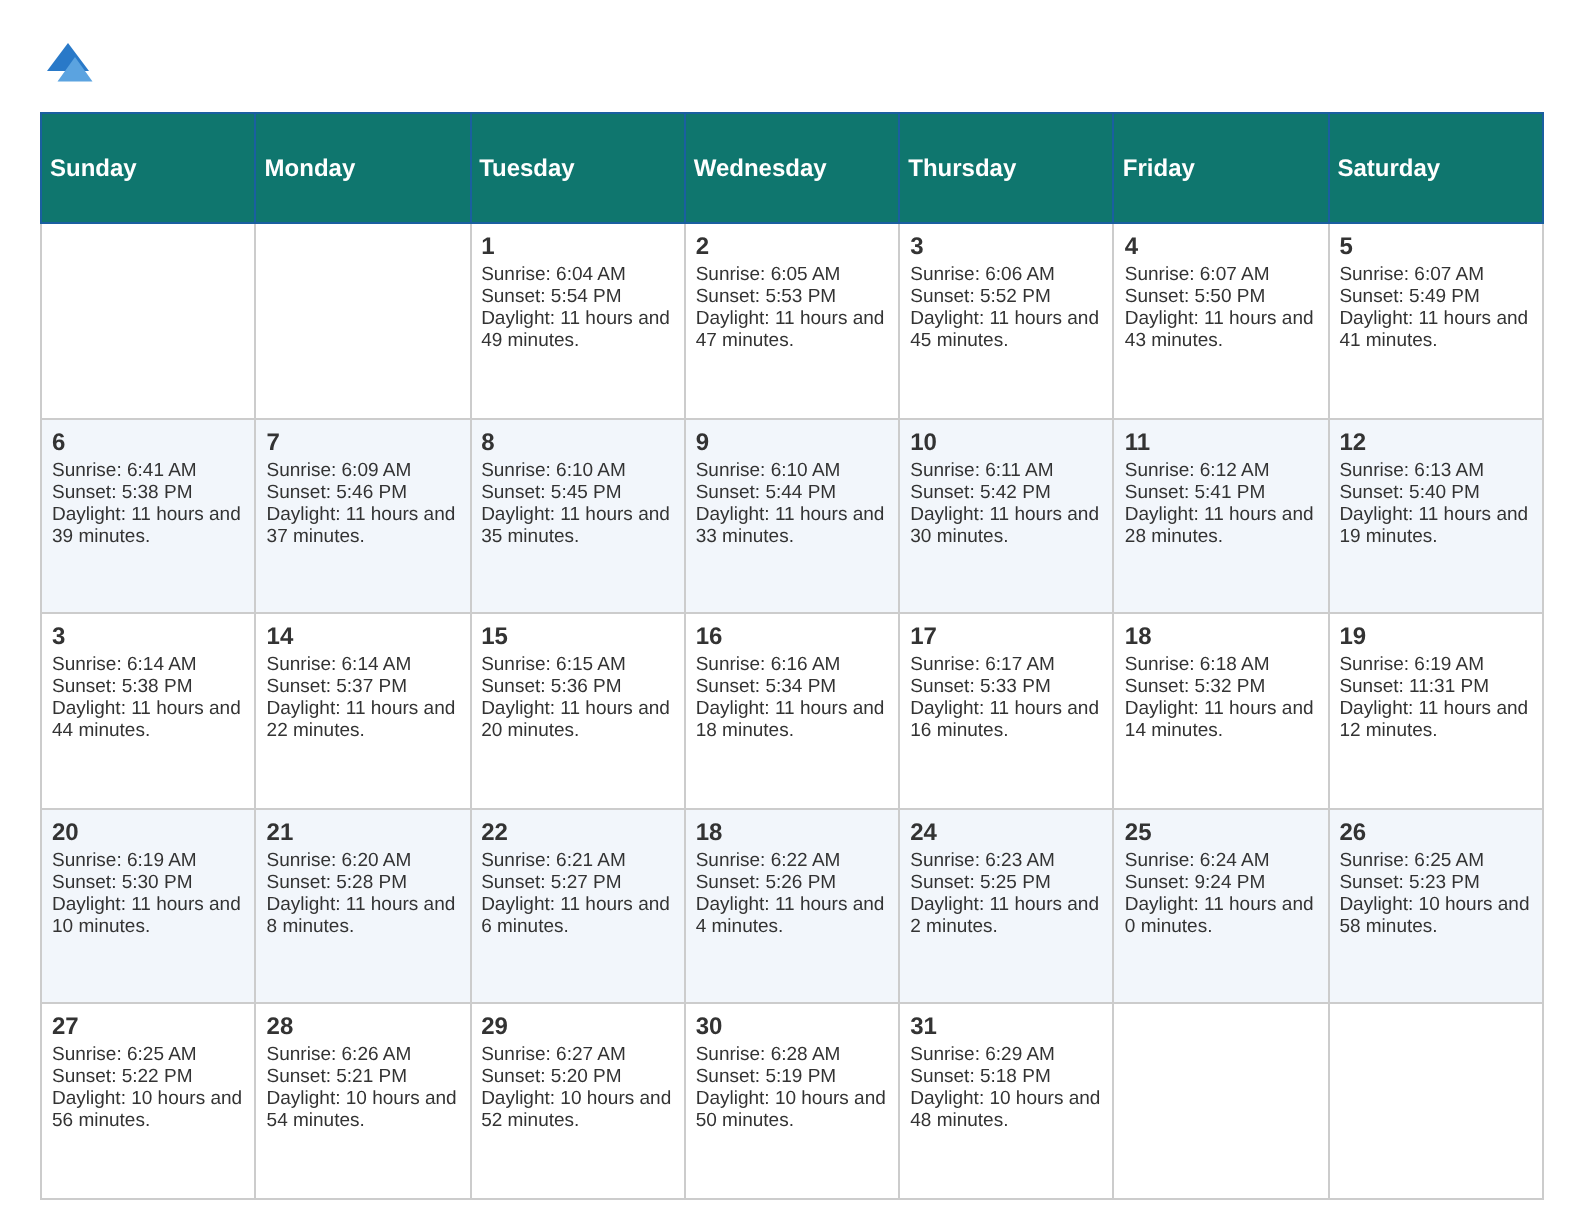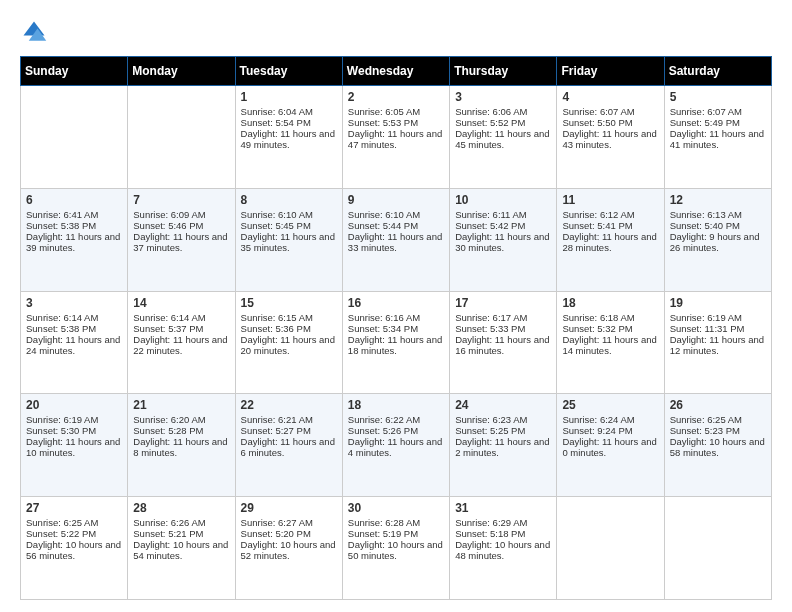--- a/index.html
+++ b/index.html
@@ -56,25 +56,25 @@
       margin-top: 2px;
     }
     .calendar {
       flex: 1;
       border: 1px solid #ccc;
       border-collapse: collapse;
       width: 100%;
       table-layout: fixed;
     }
     .calendar th {
-      background-color: #000000;
+      background-color: #0f766e;
       color: #fff;
       font-size: 12px;
       font-weight: bold;
-      padding: 7px 4px;
+      padding: 20px 4px;
       text-align: left;
       border: 1px solid #1a5fa0;
     }
     .calendar td {
       vertical-align: top;
       border: 1px solid #ccc;
       padding: 4px 5px;
       font-size: 9.5px;
       color: #333;
       height: 82px;
@@ -199,29 +199,29 @@
           <td>
             <span class="day-number">11</span>
             <div>Sunrise: 6:12 AM</div>
             <div>Sunset: 5:41 PM</div>
             <div>Daylight: 11 hours and 28 minutes.</div>
           </td>
           <td>
             <span class="day-number">12</span>
             <div>Sunrise: 6:13 AM</div>
             <div>Sunset: 5:40 PM</div>
-            <div>Daylight: 9 hours and 26 minutes.</div>
+            <div>Daylight: 11 hours and 19 minutes.</div>
           </td>
         </tr>
         <tr class="row-odd">
           <td>
             <span class="day-number">3</span>
             <div>Sunrise: 6:14 AM</div>
             <div>Sunset: 5:38 PM</div>
-            <div>Daylight: 11 hours and 24 minutes.</div>
+            <div>Daylight: 11 hours and 44 minutes.</div>
           </td>
           <td>
             <span class="day-number">14</span>
             <div>Sunrise: 6:14 AM</div>
             <div>Sunset: 5:37 PM</div>
             <div>Daylight: 11 hours and 22 minutes.</div>
           </td>
           <td>
             <span class="day-number">15</span>
             <div>Sunrise: 6:15 AM</div>

